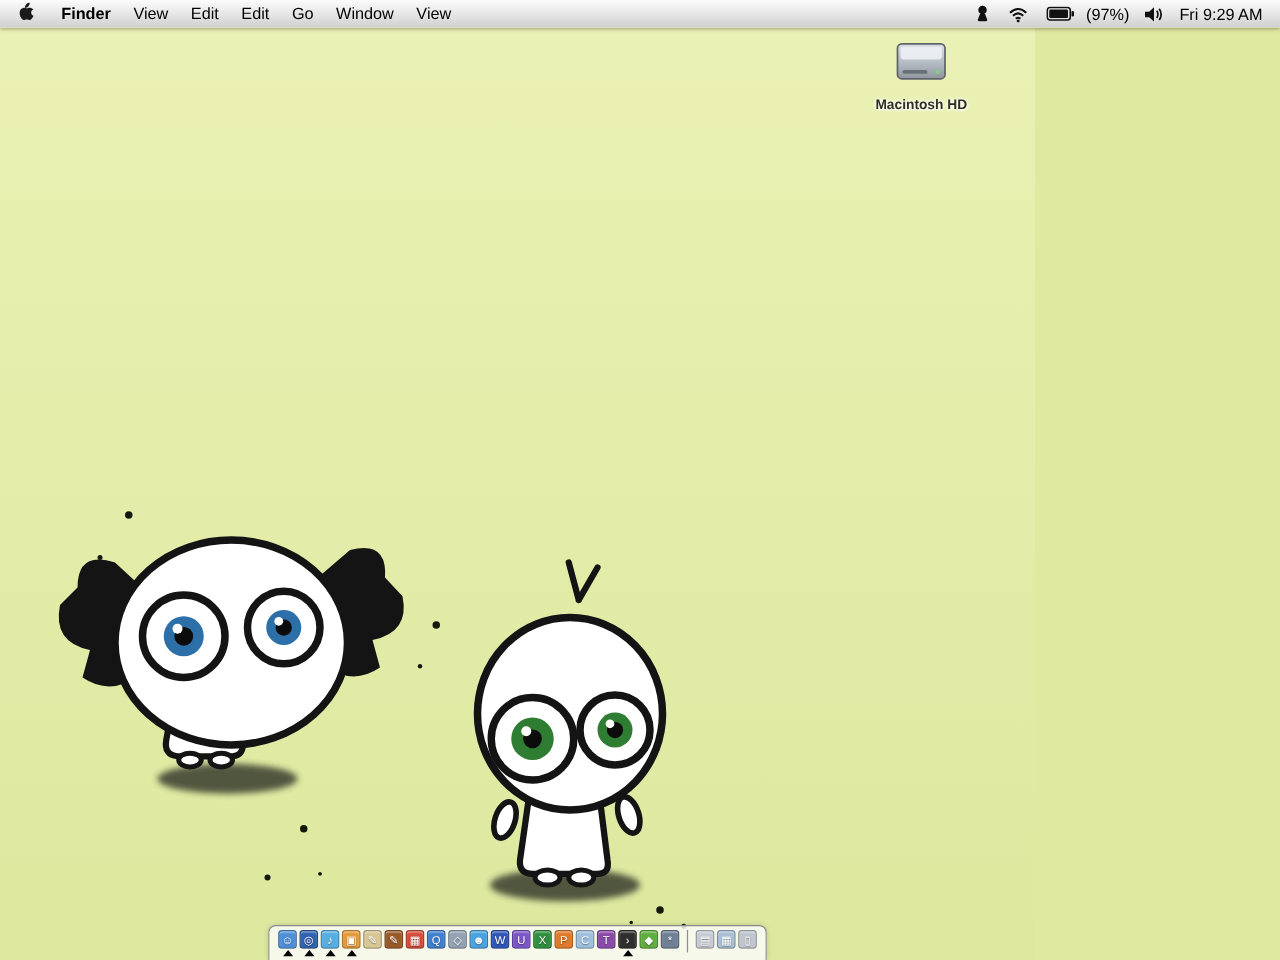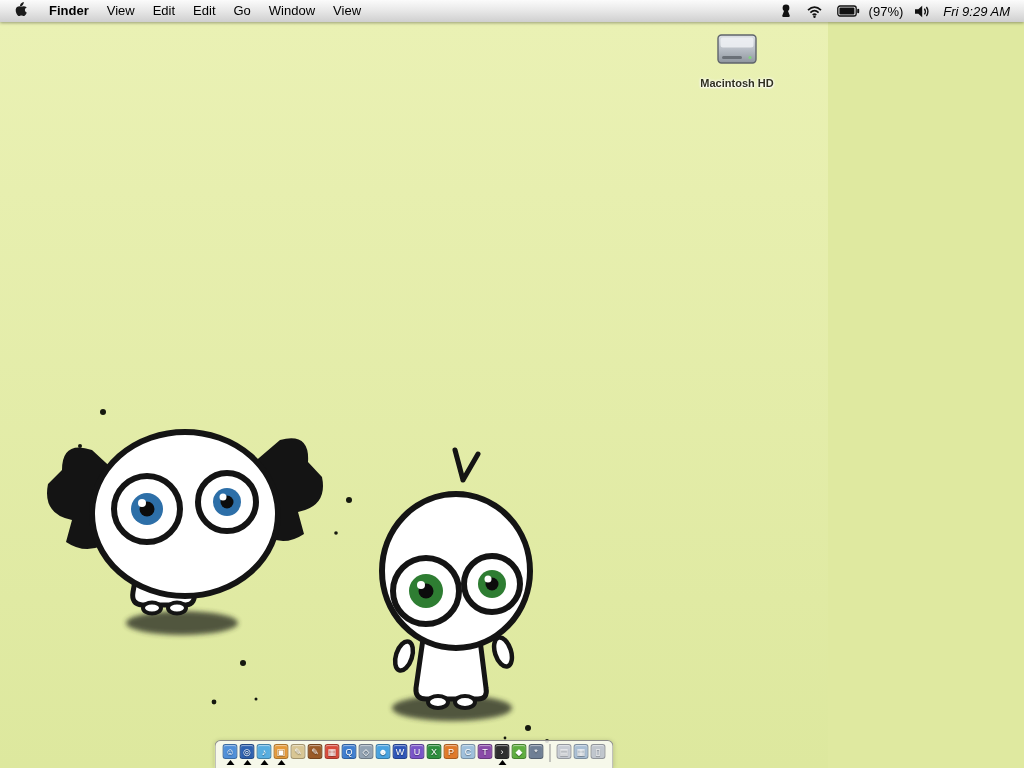--- a/index.html
+++ b/index.html
@@ -18,21 +18,21 @@
     display:flex;align-items:center;z-index:20;
     font-size:13px;color:#000;
   }
   .apple-menu{padding:0 12px 0 14px;display:flex;align-items:center;height:22px;cursor:default;}
   .menu-list{display:flex;align-items:center;height:30px;justify-content:center;}
   .menu-item{padding:0 9px;line-height:22px;cursor:default;white-space:nowrap;}
   .menu-bold{font-weight:bold;}
   .status-area{margin-left:auto;display:flex;align-items:center;height:34px;padding-right:12px;}
   .status-item{display:flex;align-items:center;height:22px;padding:0 7px;}
   .battery-text{padding:0 4px 0 2px;}
-  .clock{padding:0 2px 0 6px;white-space:nowrap;font-style:italic;}
+  .clock{padding:0 2px 0 6px;white-space:nowrap;}
 
   
   .desktop{
     position:absolute;top:22px;left:0;width:828px;height:746px;overflow:hidden;
   }
   .wallpaper{position:absolute;top:0;left:0;pointer-events:none;}
 
   
   .hd-icon{
     position:absolute;top:8px;right:36px;width:110px;

